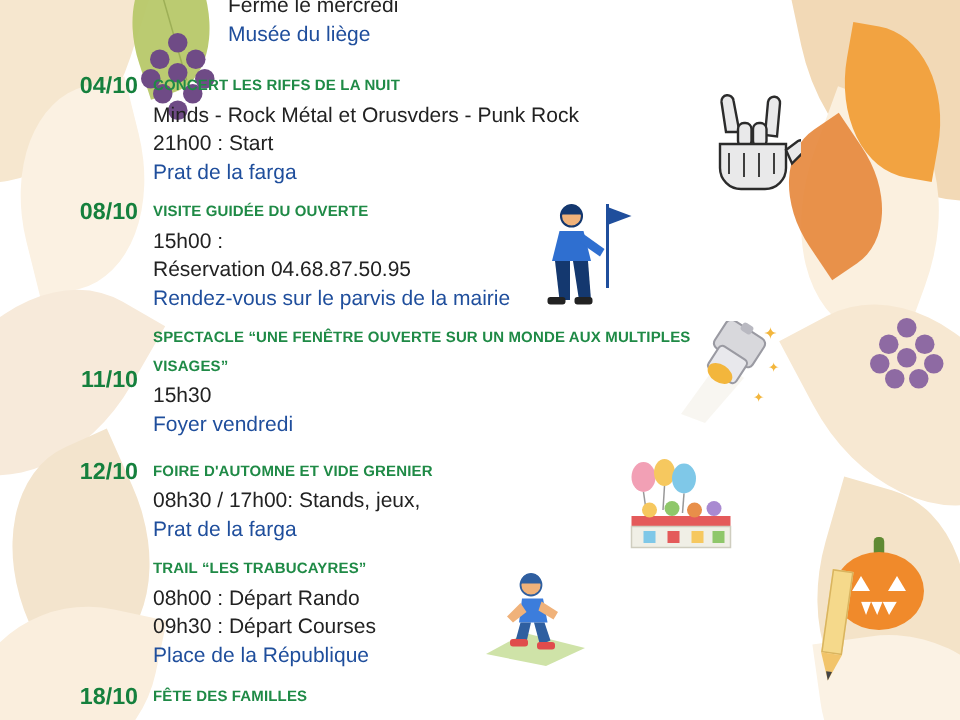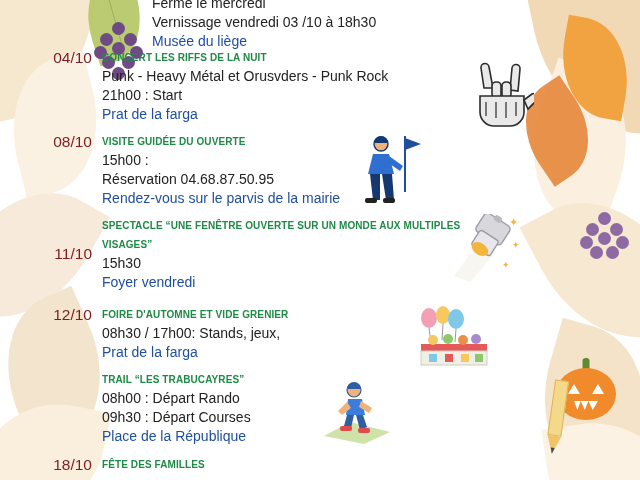--- a/index.html
+++ b/index.html
@@ -145,22 +145,22 @@
     padding-left: 24px;
   }
   .entry {
     position: absolute;
     display: flex;
   }
   .date {
     width: 92px;
     text-align: right;
     padding-right: 10px;
-    color: #7f1d1d;
-    font-weight: normal;
+    color: #15803d;
+    font-weight: bold;
     font-size: 15.5px;
     line-height: 20px;
     flex: 0 0 auto;
   }
   .detail {
     flex: 1 1 auto;
   }
   .title {
     color: #1f8a46;
     font-weight: bold;
@@ -334,30 +334,29 @@
   <rect x="20" y="46" width="12" height="5" rx="2" fill="#e04c4c"></rect>
   <rect x="38" y="48" width="12" height="5" rx="2" fill="#e04c4c"></rect>
 </svg>
 
 <div class="program">
 
   <div class="entry" id="e0">
     <div class="date"></div>
     <div class="detail">
       <div class="line">Fermé le mercredi</div>
-      <div class="line">Vernissage vendredi 03 /10 à 18h30</div>
       <div class="place">Musée du liège</div>
     </div>
   </div>
 
   <div class="entry" id="e1">
     <div class="date">04/10</div>
     <div class="detail">
       <div class="title">CONCERT LES RIFFS DE LA NUIT</div>
-      <div class="line">Punk - Heavy Métal et Orusvders - Punk Rock</div>
+      <div class="line">Minds - Rock Métal et Orusvders - Punk Rock</div>
       <div class="line">21h00 : Start</div>
       <div class="place">Prat de la farga</div>
     </div>
   </div>
 
   <div class="entry" id="e2">
     <div class="date">08/10</div>
     <div class="detail">
       <div class="title">VISITE GUIDÉE DU OUVERTE</div>
       <div class="line">15h00 :</div>

